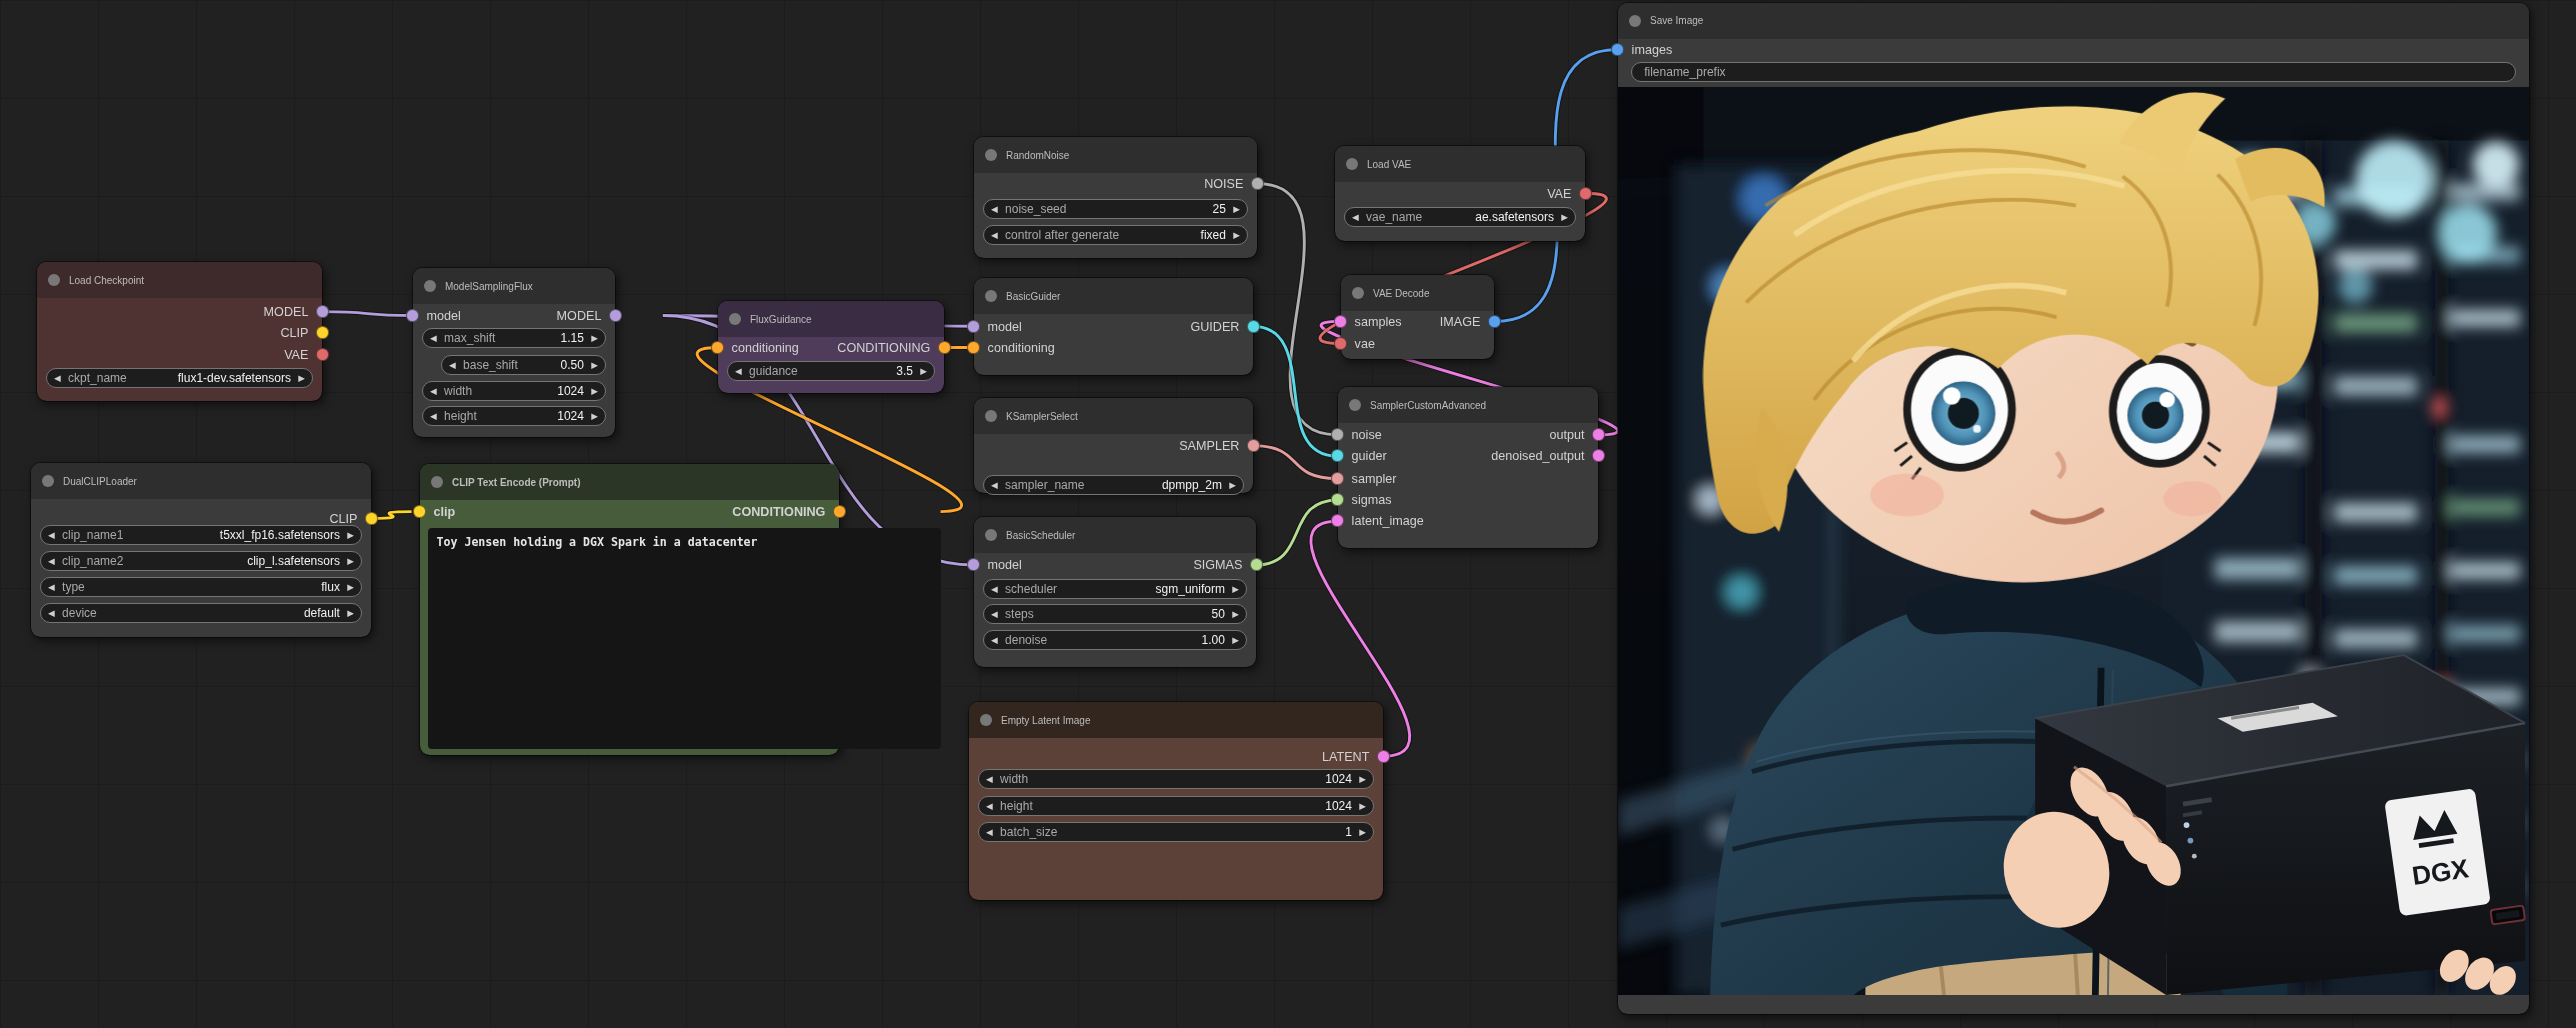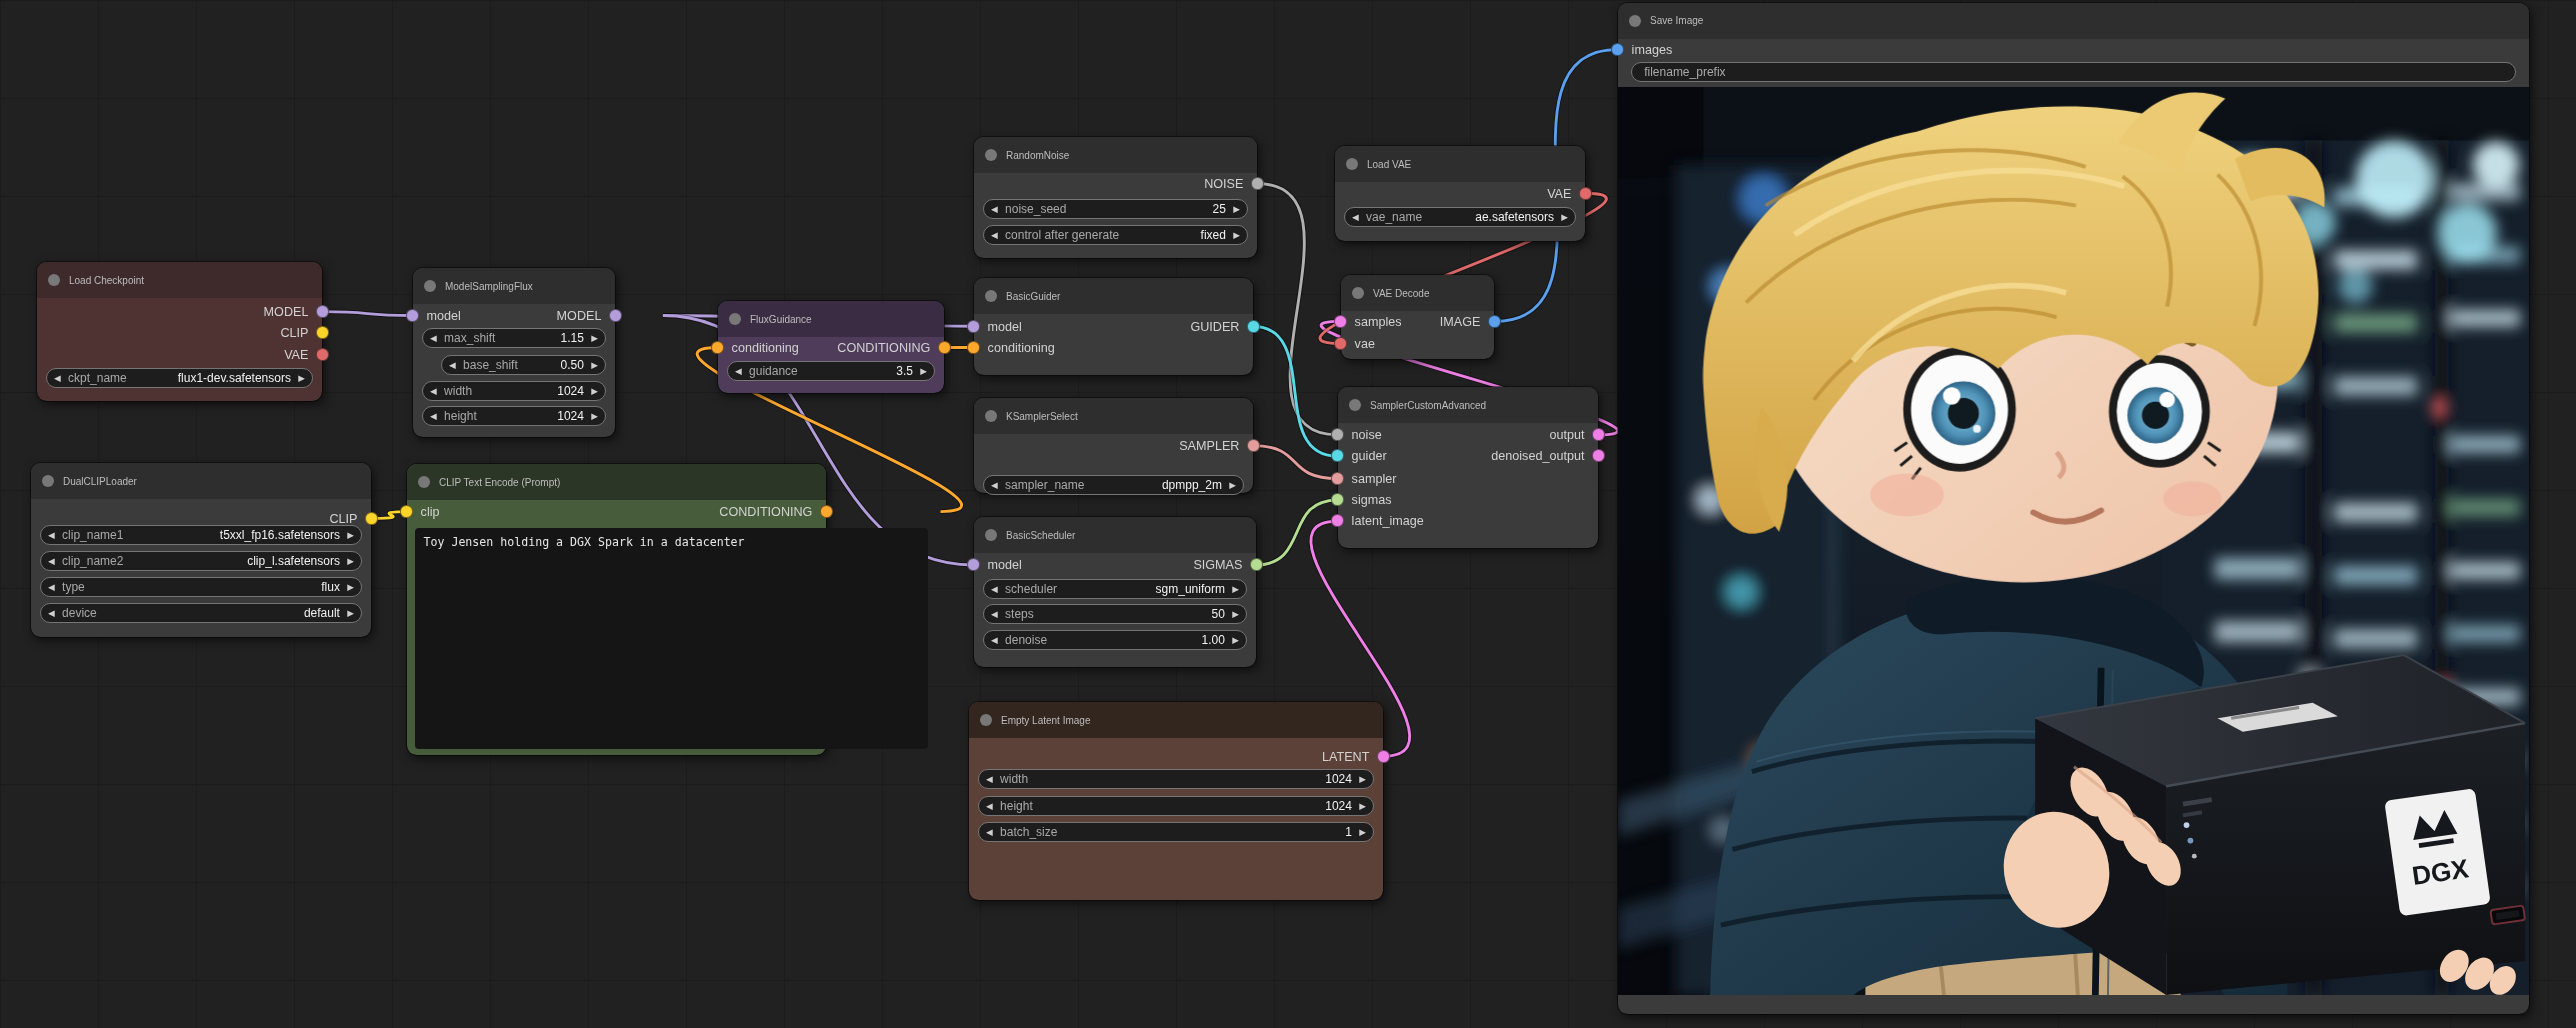--- a/index.html
+++ b/index.html
@@ -182,21 +182,21 @@
         <span class="pdot" style="background: rgb(255, 168, 46);"></span>
         <span class="plabel">CONDITIONING</span>
       </div>
       <div class="widget combo" style="top: 60px;">
         <span class="warrow wl"></span>
         <span class="wlabel">guidance</span>
         <span class="wvalue">3.5</span>
         <span class="warrow wr"></span>
       </div>
     </div>
-    <div class="node" style="left: 407px; top: 464px; width: 419px; height: 291px; --hdr: #2c3626; --body: #475c3a;">
+    <div class="node" style="left: 420px; top: 464px; width: 419px; height: 291px; font-weight: bold; --hdr: #2c3626; --body: #475c3a;">
       <div class="nhead">
         <span class="ndot"></span>
         <span class="ntitle">CLIP Text Encode (Prompt)</span>
       </div>
       <div class="port in" style="top: 38px;">
         <span class="pdot" style="background: rgb(255, 212, 42);"></span>
         <span class="plabel">clip</span>
       </div>
       <div class="port out" style="top: 38px;">
         <span class="pdot" style="background: rgb(255, 168, 46);"></span>

